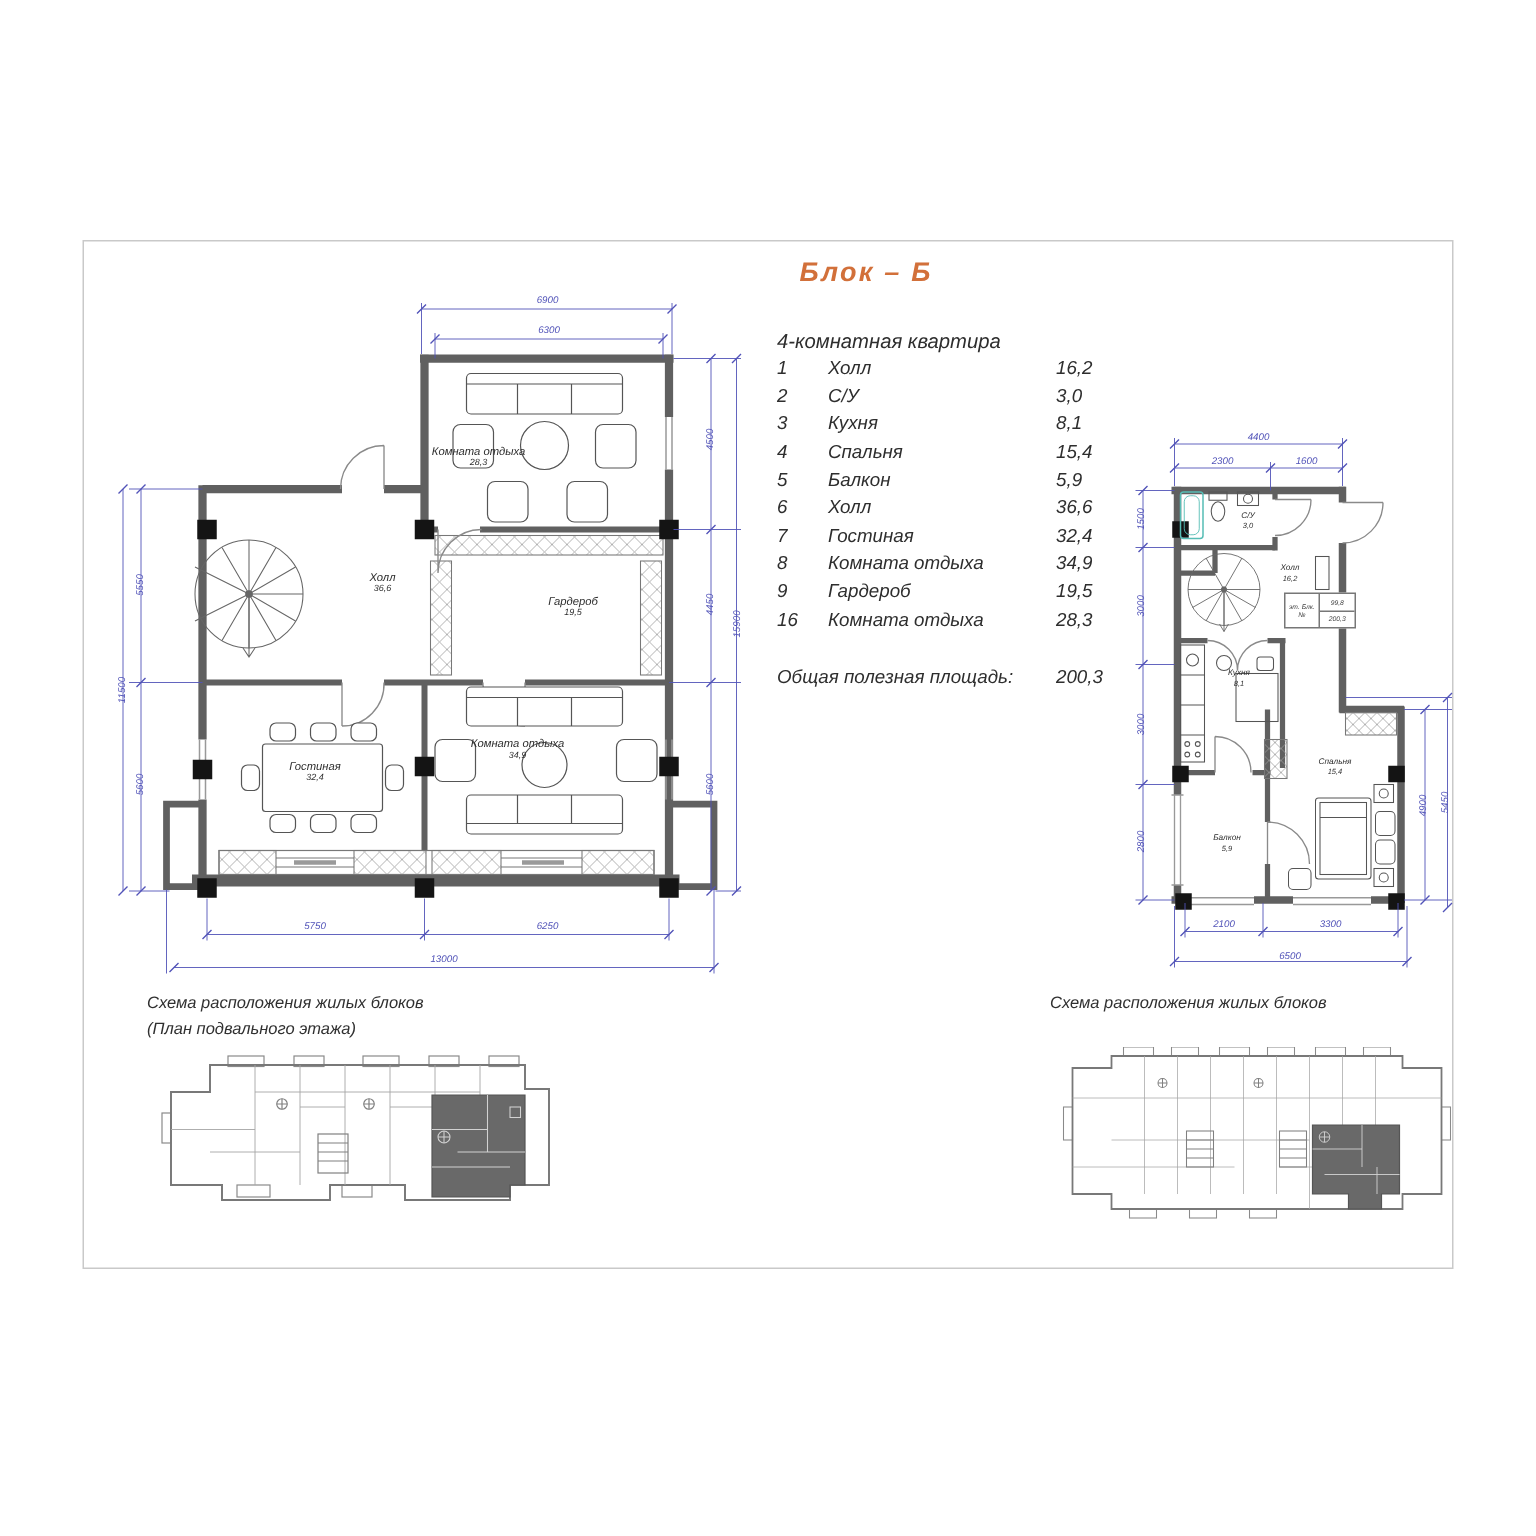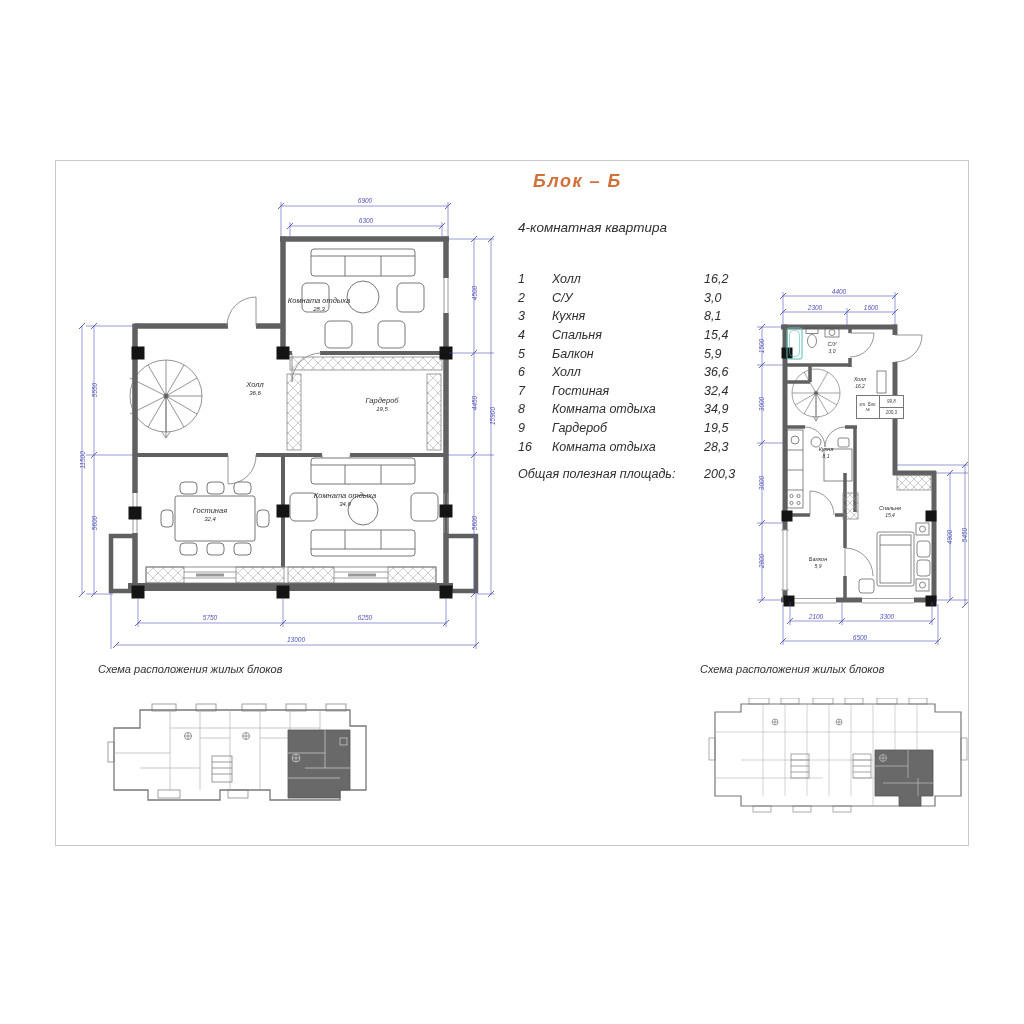--- a/index.html
+++ b/index.html
@@ -1,26 +1,26 @@
 <!DOCTYPE html>
 <html><head>
 <meta charset="utf-8">
 <style>
   html,body{margin:0;padding:0;background:#ffffff;width:1024px;height:1024px;position:relative;
     font-family:"Liberation Sans",sans-serif;}
   .sheet{position:absolute;left:55px;top:160px;width:912px;height:684px;border:1px solid #c9c9c9;background:#fff;}
   .title{position:absolute;left:533px;top:171px;font-size:18px;font-weight:bold;font-style:italic;
     letter-spacing:1.5px;color:#d2703a;}
   .legend{position:absolute;left:518px;top:220px;width:226px;color:#2e2e2e;font-style:italic;}
-  .legend .subtitle{font-size:13.5px;margin-bottom:35px;}
+  .legend .subtitle{font-size:13.5px;margin-bottom:1px;}
   .lrow{display:flex;height:18.6px;font-size:12.5px;align-items:center;}
   .lrow .n{width:34px;}
   .lrow .nm{flex:1;}
   .lrow .ar{width:40px;text-align:left;}
-  .ltotal{display:flex;margin-top:11px;font-size:12.5px;}
+  .ltotal{display:flex;margin-top:22px;font-size:12.5px;}
   .ltotal .lbl{flex:1;}
   .ltotal .ar{width:40px;}
   .plan{position:absolute;}
   .plan svg{position:absolute;left:0;top:0;}
   .dimh{position:absolute;font-size:6.5px;color:#5153b8;transform:translateX(-50%);white-space:nowrap;font-style:italic;}
   .dimv{position:absolute;font-size:6.5px;color:#5153b8;transform:translate(-50%,-50%) rotate(-90deg);white-space:nowrap;font-style:italic;}
   .rlabel{position:absolute;transform:translate(-50%,0);text-align:center;color:#2e2e2e;font-style:italic;line-height:1.3;white-space:nowrap;}
   .rlabel .nm{font-size:7.5px;display:block;}
   .rlabel .ar{font-size:6px;display:block;}
   .rlabel.small .nm{font-size:5.5px;}
@@ -410,20 +410,21 @@
     <div class="sl">эт. Блк.№</div>
     <div class="sr">
       <div>99,8</div>
       <div>200,3</div>
     </div>
   </div>
 </div>
 
 <div class="caption" style="left:98px;top:661px;">
   <div>Схема расположения жилых блоков</div>
+  <div>(План подвального этажа)</div>
 </div>
 <div class="caption" style="left:700px;top:661px;">
   <div>Схема расположения жилых блоков</div>
 </div>
 
 <div class="plan" style="left:100px;top:698px;width:280px;height:112px;">
 <svg width="280" height="112" viewBox="0 0 280 112">
   <g stroke="#8a8a8a" stroke-width="0.8" fill="none">
     <rect x="52" y="6" width="24" height="7"></rect>
         <rect x="96" y="6" width="20" height="7"></rect>

